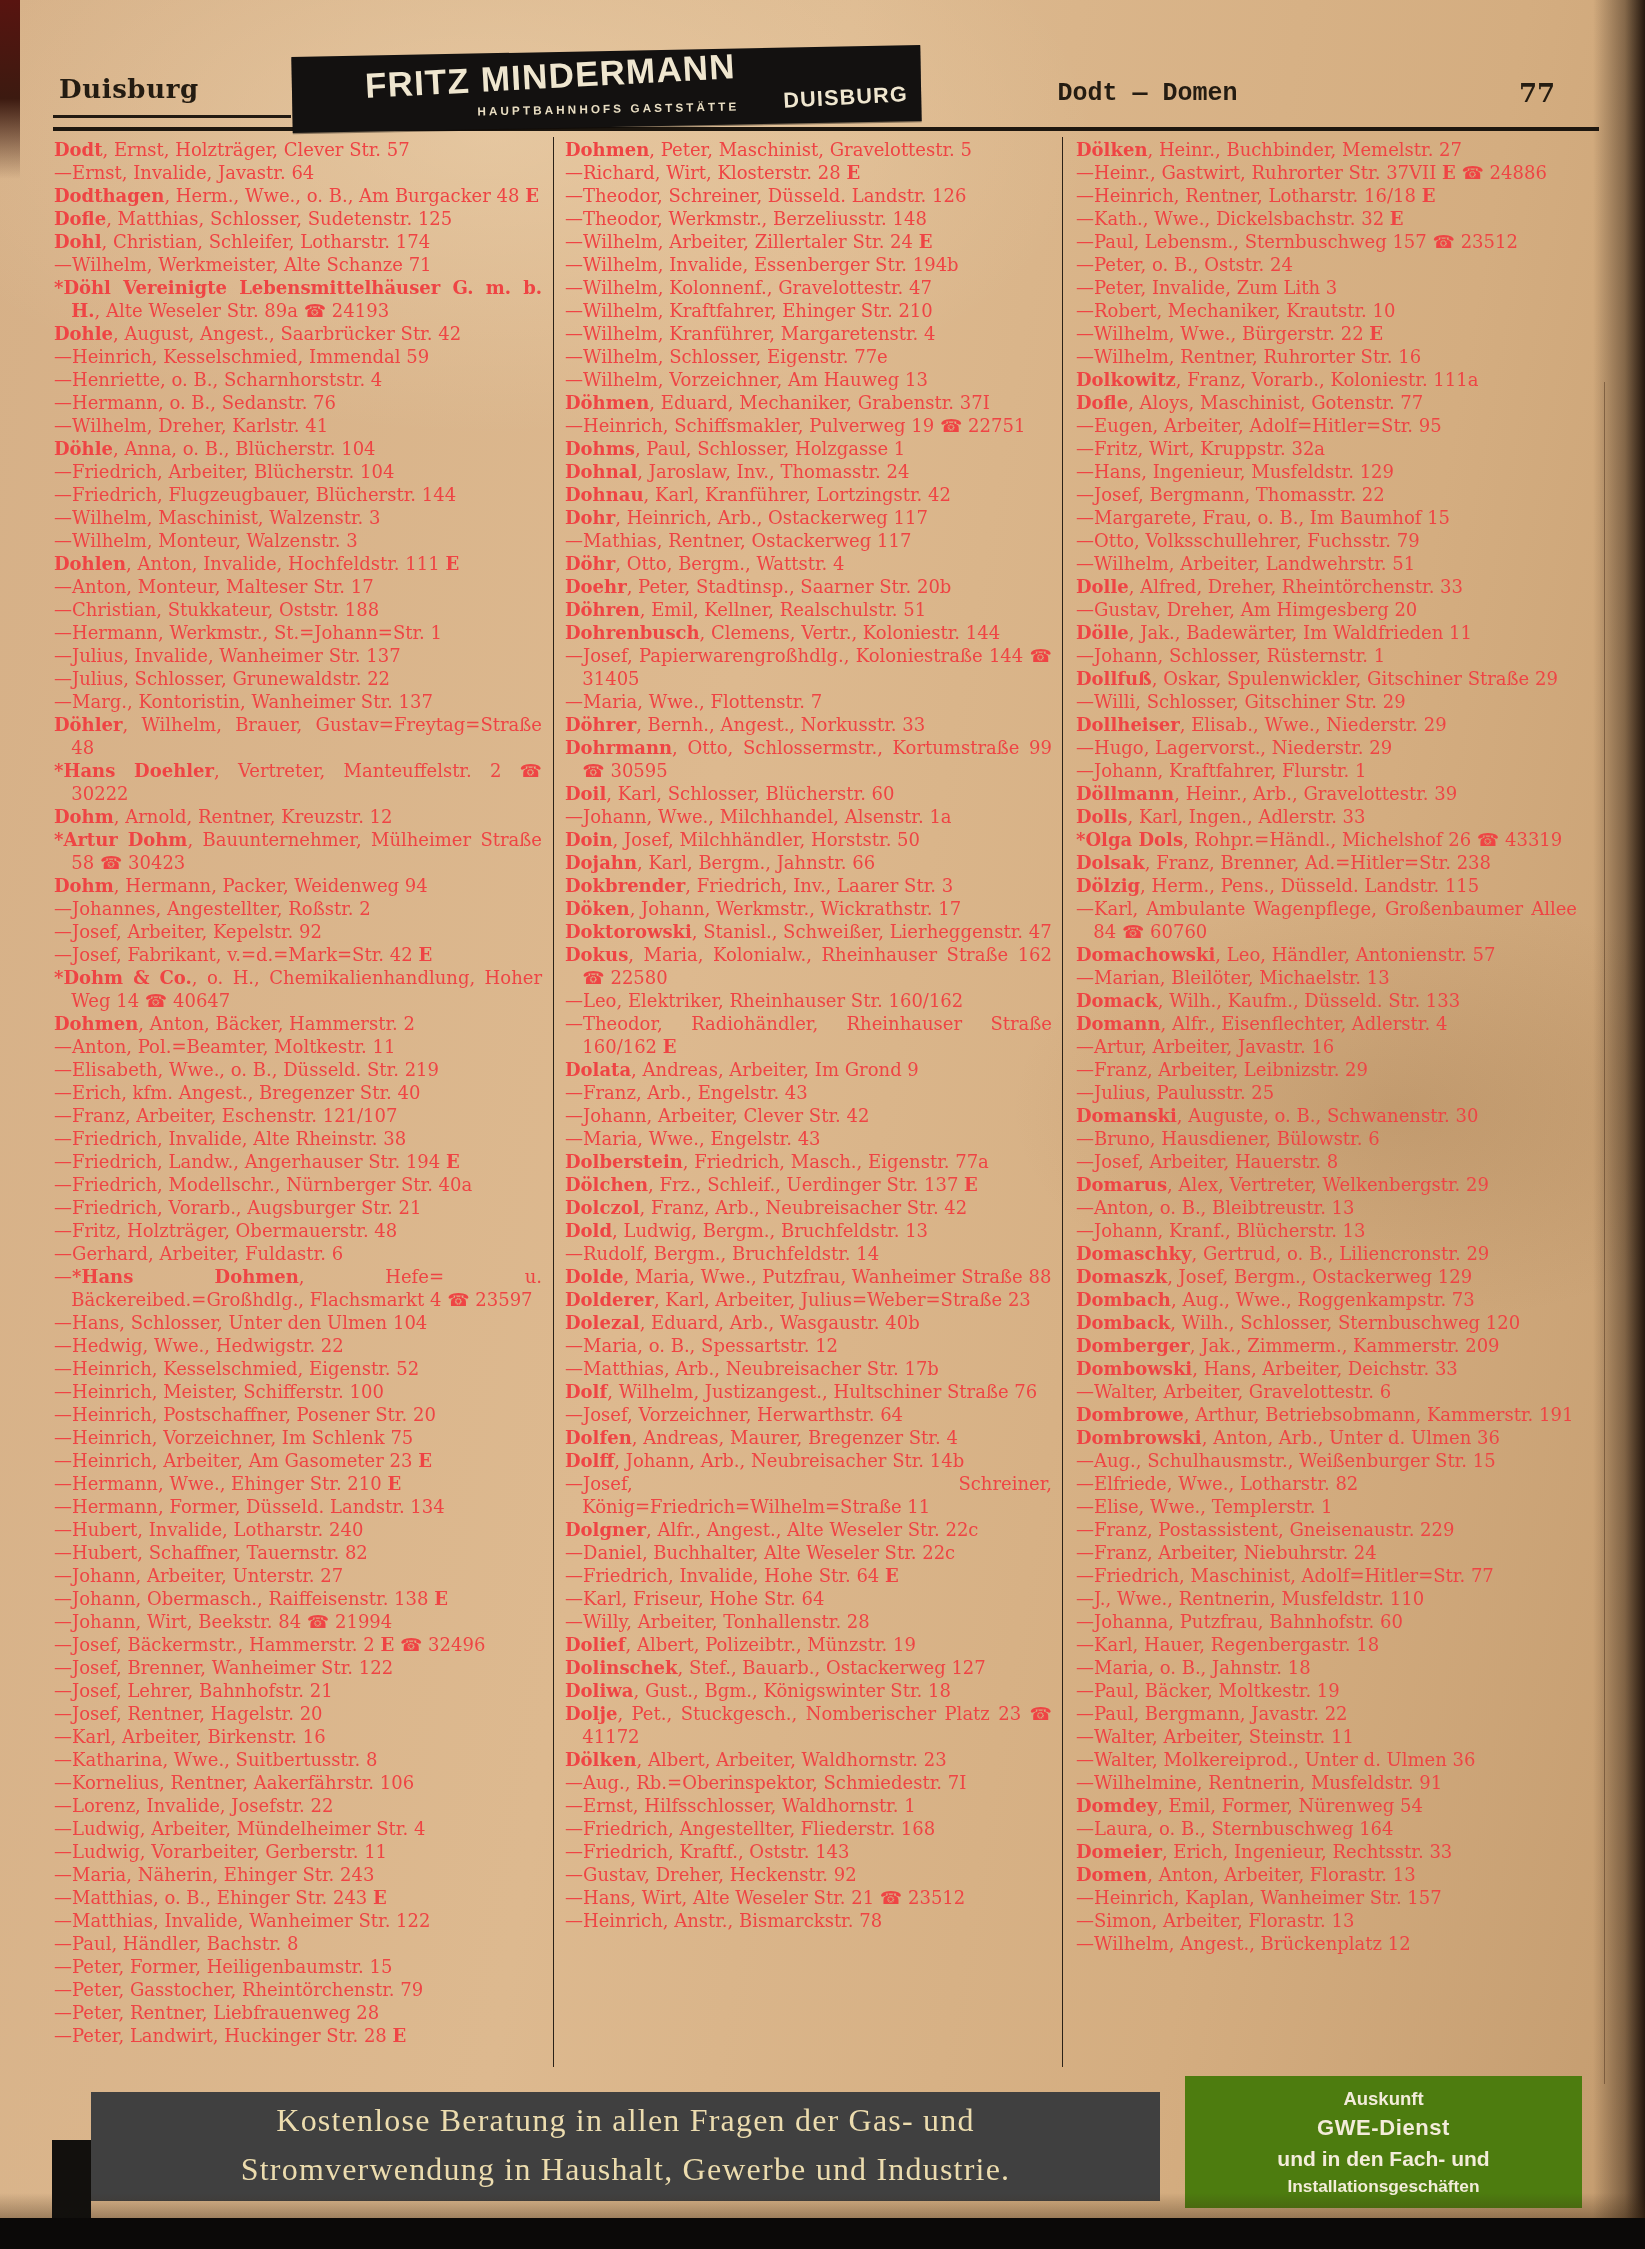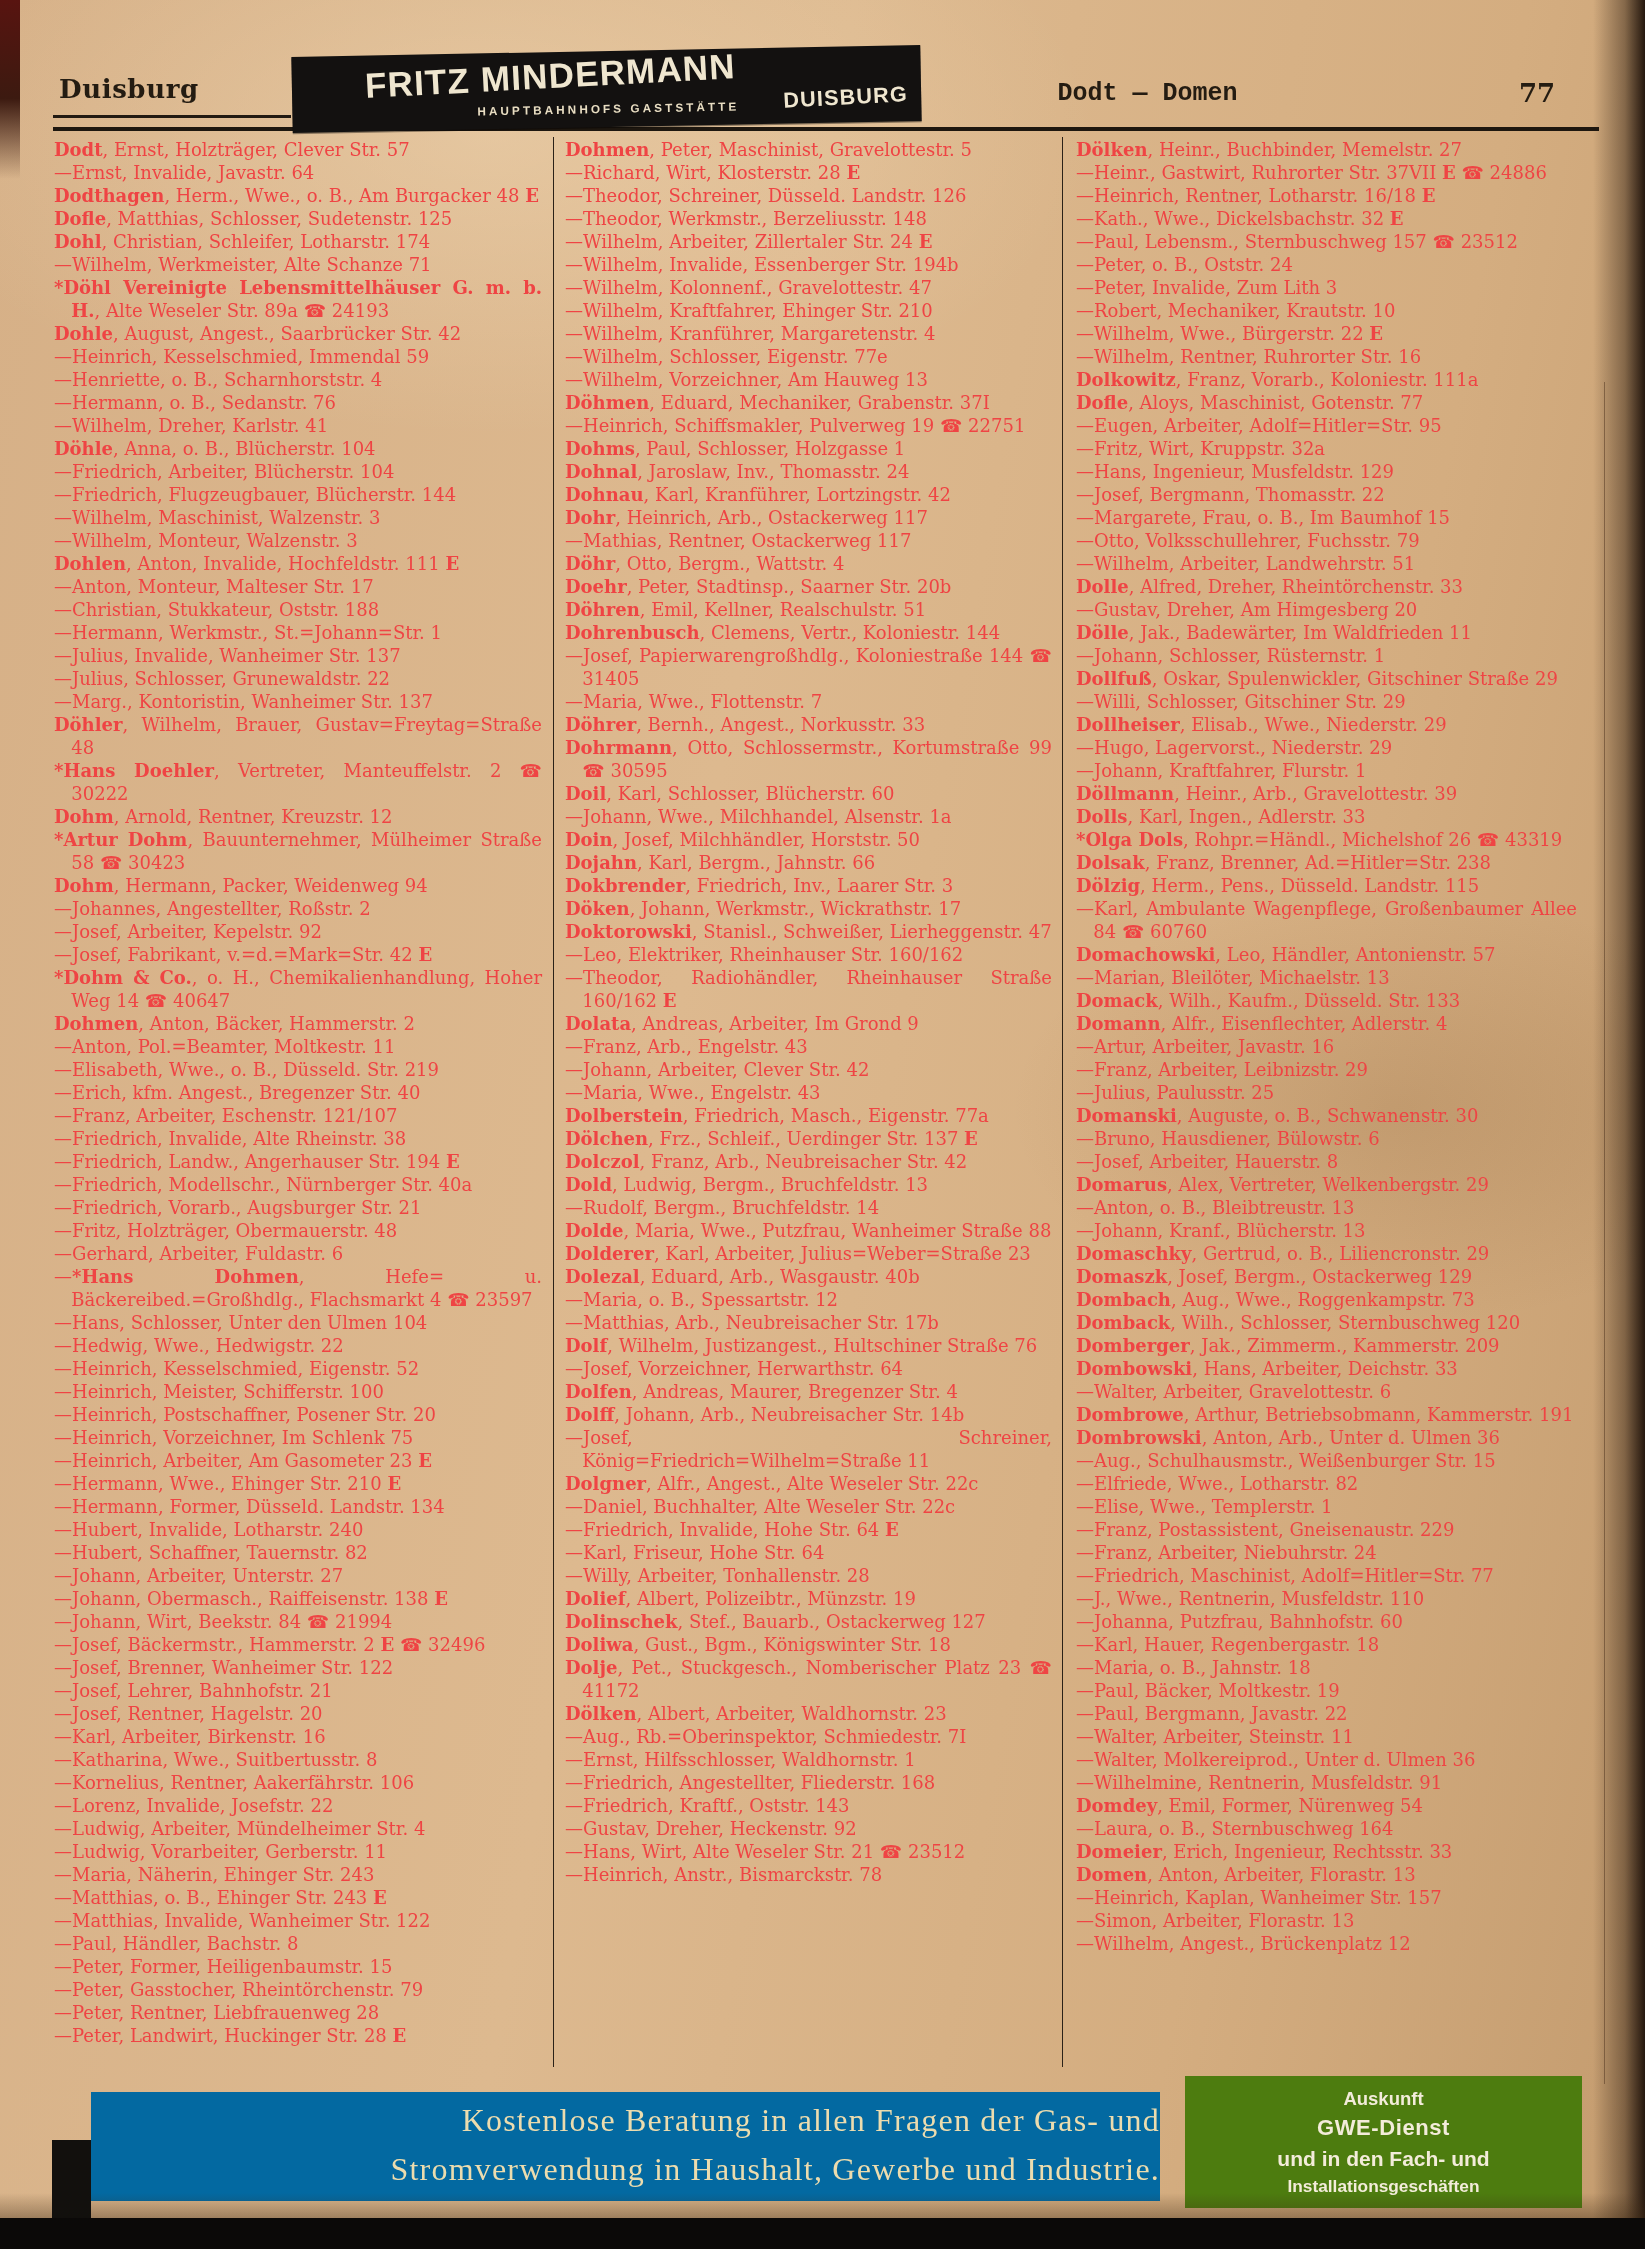--- a/index.html
+++ b/index.html
@@ -49,22 +49,22 @@
   .col-2{left:565px;width:487px;}
   .col-3{left:1076px;width:501px;}
   .vsep{position:absolute;top:137px;width:1.2px;height:1930px;background:#2b2218;}
   .vsep-1{left:553px;}
   .vsep-2{left:1062px;}
   .entry{padding-left:17.3px;text-indent:-17.3px;}
   .entry b{font-weight:bold;}
   .prop{font-weight:bold;}
 
   
-  .ad-left{position:absolute;left:91px;top:2092px;width:1069px;height:109px;background:#0369a1;
-    color:#ecdcae;text-align:right;font-family:"Liberation Serif",serif;}
+  .ad-left{position:absolute;left:91px;top:2092px;width:1069px;height:109px;background:#404040;
+    color:#ecdcae;text-align:center;font-family:"Liberation Serif",serif;}
   .ad-left .l{font-size:32px;line-height:49px;letter-spacing:1.2px;white-space:nowrap;}
   .ad-left .l:first-child{margin-top:3.7px;}
   .ad-right{position:absolute;left:1185px;top:2076px;width:397px;height:132px;background:#4d7c0f;
     color:#f3ecda;text-align:center;font-family:"Liberation Sans",sans-serif;font-weight:bold;}
   .ad-right .a1{font-size:18.5px;margin-top:12.3px;}
   .ad-right .a2{font-size:22px;margin-top:5px;letter-spacing:0.6px;}
   .ad-right .a3{font-size:21px;margin-top:6.2px;}
   .ad-right .a4{font-size:17.3px;margin-top:5px;}
 </style>
 </head>
@@ -193,20 +193,21 @@
     <div class="entry">—Maria, Wwe., Flottenstr. 7</div>
     <div class="entry"><b>Döhrer</b>, Bernh., Angest., Norkusstr. 33</div>
     <div class="entry"><b>Dohrmann</b>, Otto, Schlossermstr., Kortumstraße 99 ☎ 30595</div>
     <div class="entry"><b>Doil</b>, Karl, Schlosser, Blücherstr. 60</div>
     <div class="entry">—Johann, Wwe., Milchhandel, Alsenstr. 1a</div>
     <div class="entry"><b>Doin</b>, Josef, Milchhändler, Horststr. 50</div>
     <div class="entry"><b>Dojahn</b>, Karl, Bergm., Jahnstr. 66</div>
     <div class="entry"><b>Dokbrender</b>, Friedrich, Inv., Laarer Str. 3</div>
     <div class="entry"><b>Döken</b>, Johann, Werkmstr., Wickrathstr. 17</div>
     <div class="entry"><b>Doktorowski</b>, Stanisl., Schweißer, Lierheggenstr. 47</div>
+    <div class="entry"><b>Dokus</b>, Maria, Kolonialw., Rheinhauser Straße 162 ☎ 22580</div>
     <div class="entry">—Leo, Elektriker, Rheinhauser Str. 160/162</div>
     <div class="entry">—Theodor, Radiohändler, Rheinhauser Straße 160/162 <span class="prop">E</span></div>
     <div class="entry"><b>Dolata</b>, Andreas, Arbeiter, Im Grond 9</div>
     <div class="entry">—Franz, Arb., Engelstr. 43</div>
     <div class="entry">—Johann, Arbeiter, Clever Str. 42</div>
     <div class="entry">—Maria, Wwe., Engelstr. 43</div>
     <div class="entry"><b>Dolberstein</b>, Friedrich, Masch., Eigenstr. 77a</div>
     <div class="entry"><b>Dölchen</b>, Frz., Schleif., Uerdinger Str. 137 <span class="prop">E</span></div>
     <div class="entry"><b>Dolczol</b>, Franz, Arb., Neubreisacher Str. 42</div>
     <div class="entry"><b>Dold</b>, Ludwig, Bergm., Bruchfeldstr. 13</div>

